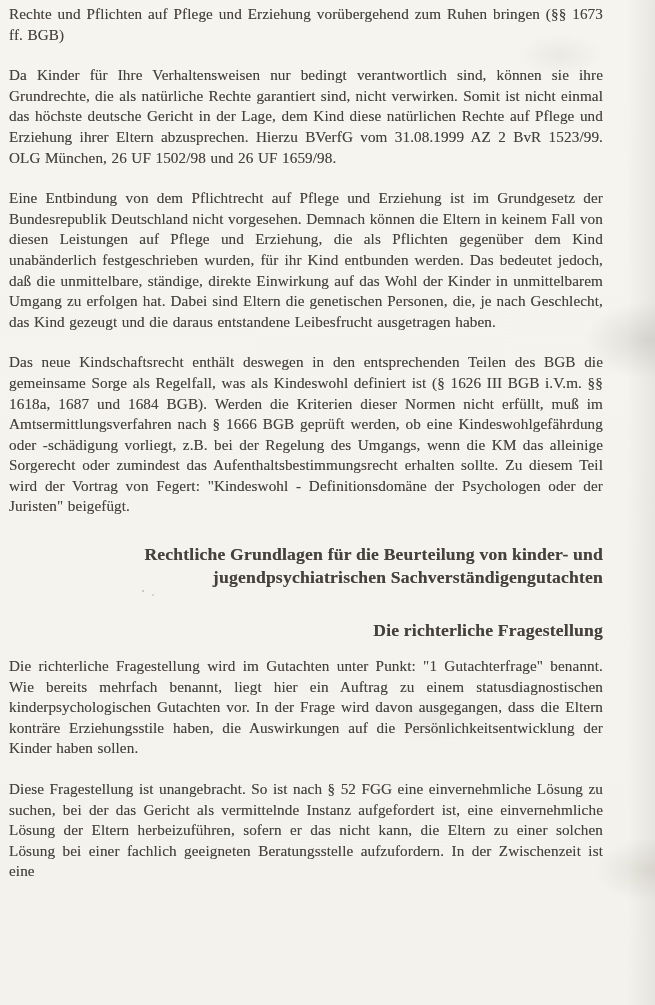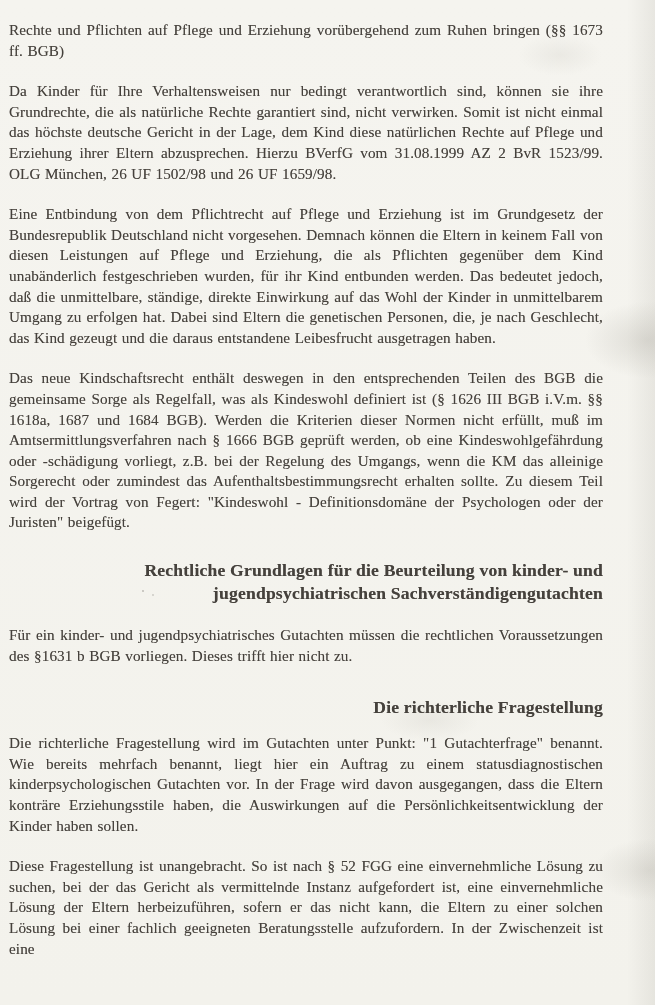--- a/index.html
+++ b/index.html
@@ -20,21 +20,21 @@
       radial-gradient(ellipse 60px 30px at 560px 55px, rgba(170,167,158,0.14), transparent 70%),
       linear-gradient(to left, rgba(150,147,138,0.14), rgba(150,147,138,0) 28px),
       linear-gradient(#f5f4ef, #f3f2ec);
     font-family: "Liberation Serif", "DejaVu Serif", serif;
     color: #45413c;
   }
   .page {
     box-sizing: border-box;
     width: 621px;
     height: 1005px;
-    padding: 20px 18px 6px 9px;
+    padding: 4px 18px 6px 9px;
   }
   .para {
     margin: 0 0 20px 0;
     font-size: 15.2px;
     line-height: 20.6px;
     text-align: justify;
     text-shadow: 0 0 0.6px rgba(70,64,58,0.45);
     letter-spacing: 0.1px;
     word-spacing: 0.6px;
   }
@@ -61,21 +61,20 @@
 
   <p class="para">Da Kinder für Ihre Verhaltensweisen nur bedingt verantwortlich sind, können sie ihre Grundrechte, die als natürliche Rechte garantiert sind, nicht verwirken. Somit ist nicht einmal das höchste deutsche Gericht in der Lage, dem Kind diese natürlichen Rechte auf Pflege und Erziehung ihrer Eltern abzusprechen. Hierzu BVerfG vom 31.08.1999 AZ 2 BvR 1523/99. OLG München, 26 UF 1502/98 und 26 UF 1659/98.</p>
 
   <p class="para">Eine Entbindung von dem Pflichtrecht auf Pflege und Erziehung ist im Grundgesetz der Bundesrepublik Deutschland nicht vorgesehen. Demnach können die Eltern in keinem Fall von diesen Leistungen auf Pflege und Erziehung, die als Pflichten gegenüber dem Kind unabänderlich festgeschrieben wurden, für ihr Kind entbunden werden. Das bedeutet jedoch, daß die unmittelbare, ständige, direkte Einwirkung auf das Wohl der Kinder in unmittelbarem Umgang zu erfolgen hat. Dabei sind Eltern die genetischen Personen, die, je nach Geschlecht, das Kind gezeugt und die daraus entstandene Leibesfrucht ausgetragen haben.</p>
 
   <p class="para">Das neue Kindschaftsrecht enthält deswegen in den entsprechenden Teilen des BGB die gemeinsame Sorge als Regelfall, was als Kindeswohl definiert ist (§ 1626 III BGB i.V.m. §§ 1618a, 1687 und 1684 BGB). Werden die Kriterien dieser Normen nicht erfüllt, muß im Amtsermittlungsverfahren nach § 1666 BGB geprüft werden, ob eine Kindeswohlgefährdung oder -schädigung vorliegt, z.B. bei der Regelung des Umgangs, wenn die KM das alleinige Sorgerecht oder zumindest das Aufenthaltsbestimmungsrecht erhalten sollte. Zu diesem Teil wird der Vortrag von Fegert: "Kindeswohl - Definitionsdomäne der Psychologen oder der Juristen" beigefügt.</p>
 
 
   <h2 class="heading">Rechtliche Grundlagen für die Beurteilung von kinder- und jugendpsychiatrischen Sachverständigengutachten</h2>
 
-  <p class="para">Für ein kinder- und jugendpsychiatrisches Gutachten müssen die rechtlichen Voraussetzungen des §1631 b BGB vorliegen. Dieses trifft hier nicht zu.</p>
 
   <h2 class="heading second">Die richterliche Fragestellung</h2>
 
   <p class="para">Die richterliche Fragestellung wird im Gutachten unter Punkt: "1 Gutachterfrage" benannt. Wie bereits mehrfach benannt, liegt hier ein Auftrag zu einem statusdiagnostischen kinderpsychologischen Gutachten vor. In der Frage wird davon ausgegangen, dass die Eltern konträre Erziehungsstile haben, die Auswirkungen auf die Persönlichkeitsentwicklung der Kinder haben sollen.</p>
 
   <p class="para">Diese Fragestellung ist unangebracht. So ist nach § 52 FGG eine einvernehmliche Lösung zu suchen, bei der das Gericht als vermittelnde Instanz aufgefordert ist, eine einvernehmliche Lösung der Eltern herbeizuführen, sofern er das nicht kann, die Eltern zu einer solchen Lösung bei einer fachlich geeigneten Beratungsstelle aufzufordern. In der Zwischenzeit ist eine</p>
 
 </div>
 
 </body></html>

